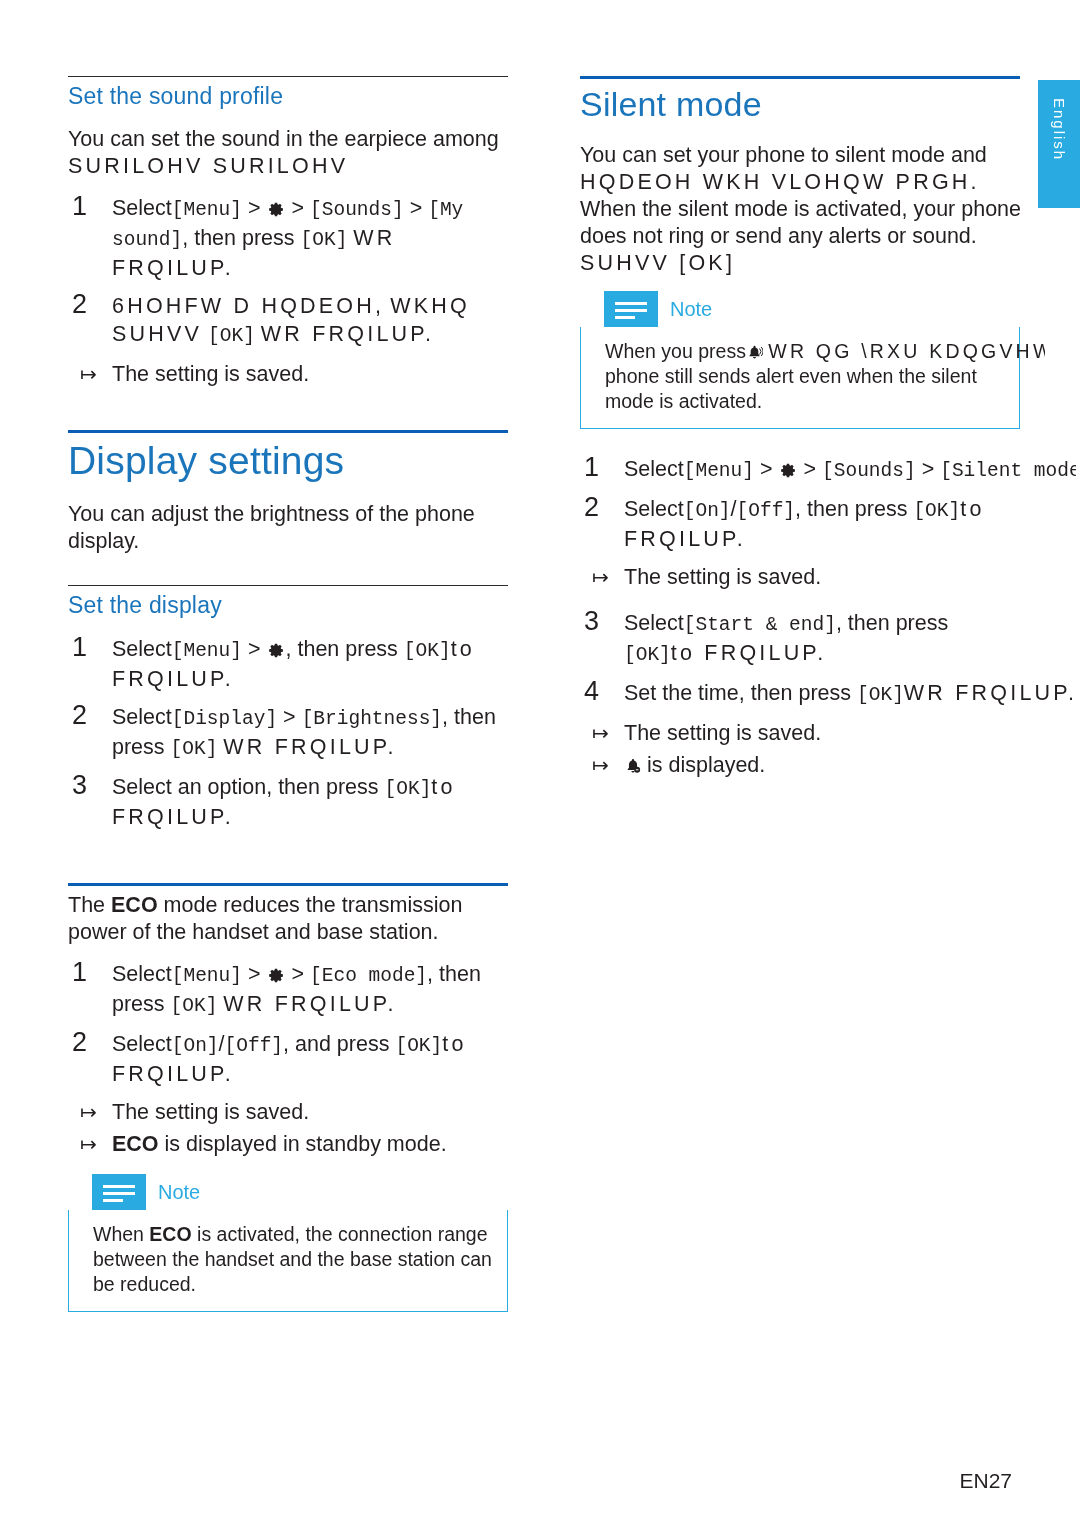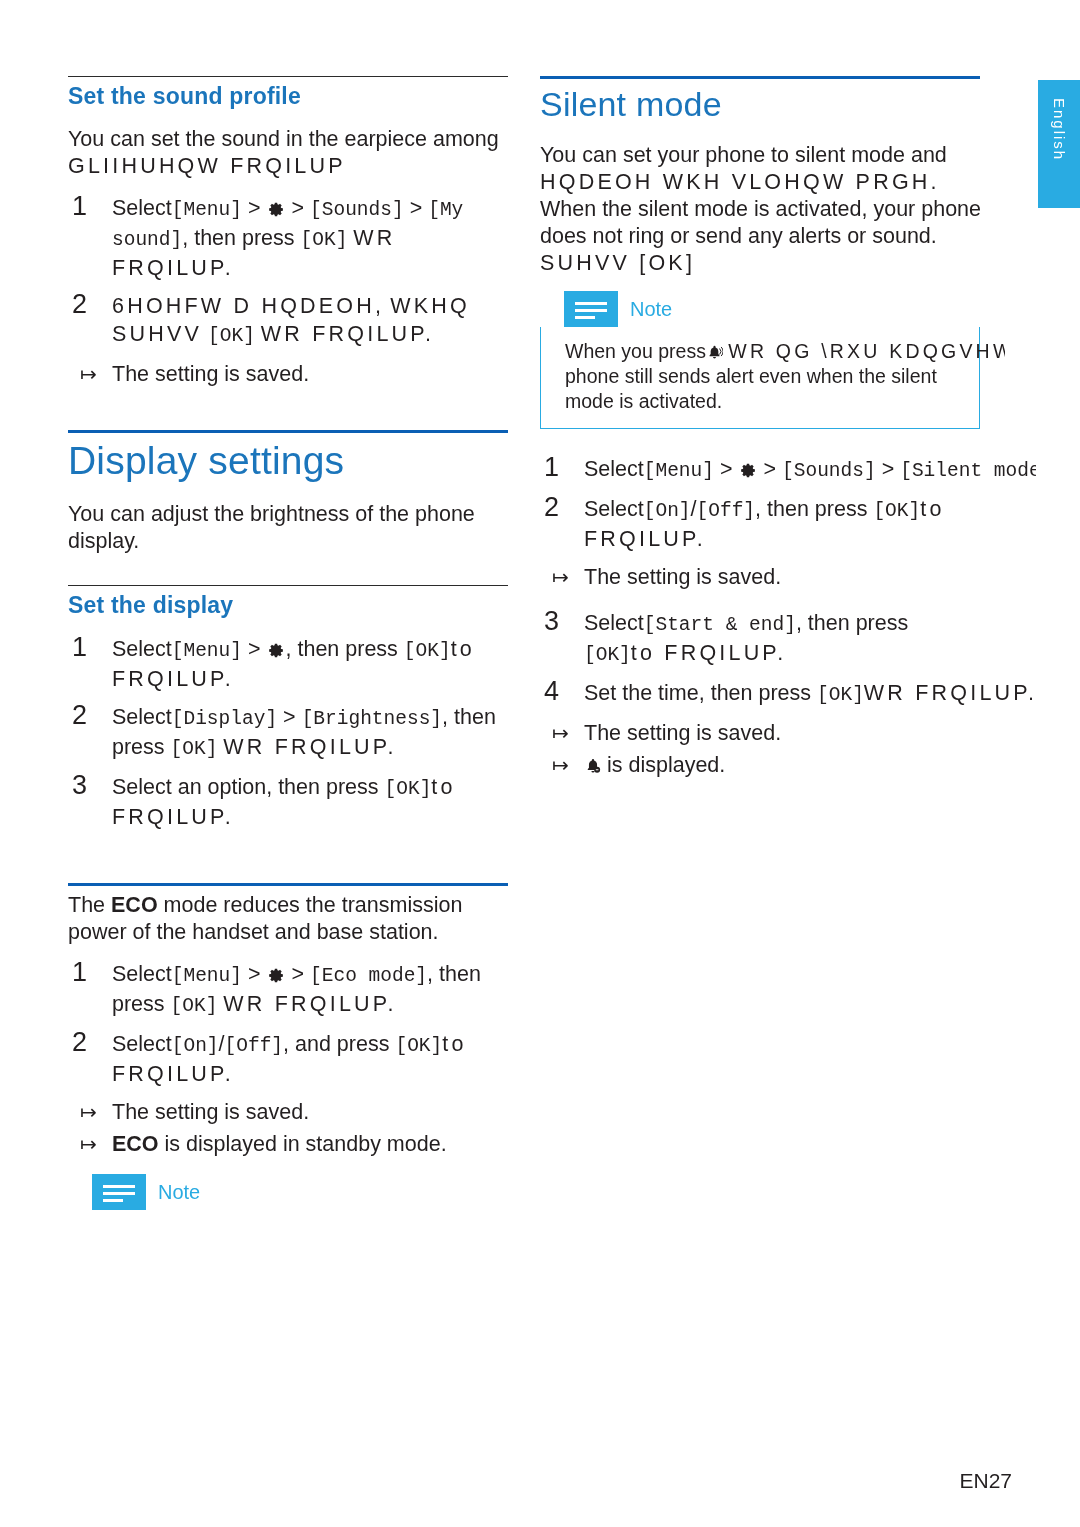--- a/index.html
+++ b/index.html
@@ -23,39 +23,39 @@
   }
   
   .col-left {
     position: absolute;
     left: 68px;
     top: 76px;
     width: 440px;
   }
   .col-right {
     position: absolute;
-    left: 540px;
+    left: 580px;
     top: 76px;
     width: 440px;
   }
   
   .rule-thin {
     border-top: 1px solid #2b2b2b;
     height: 0;
     margin: 0 0 6px 0;
   }
   .rule-thick {
     border-top: 3px solid #0a5fb4;
     height: 0;
     margin: 0 0 6px 0;
   }
   .h-sub {
     color: #1b75bb;
     font-size: 23px;
-    font-weight: bold;
+    font-weight: normal;
     letter-spacing: 0.2px;
     margin: 4px 0 16px 0;
   }
   .h-main {
     color: #1b75bb;
     font-size: 39px;
     font-weight: normal;
     letter-spacing: 0.2px;
     margin: 6px 0 18px 0;
   }
@@ -200,21 +200,21 @@
     <span>English</span>
   </div>
 
   <div class="col-left">
 
     <div class="rule-thin"></div>
     <div class="h-sub">Set the sound profile</div>
 
     <p class="body">
       <span>You can set the sound in the earpiece among</span><br>
-      <span class="garble">GLIIHUHQW FRQILUP</span>
+      <span class="garble">SURILOHV SURILOHV</span>
     </p>
 
     <div class="step">
       <span class="num">1</span>
       <span>Select</span><span class="bracket">[Menu]</span>
       <span>&gt;</span>
       <span class="gear">
         <svg viewBox="0 0 24 24" width="17" height="17">
             <path fill="#231f20" d="M12 8.2a3.8 3.8 0 1 0 0 7.6 3.8 3.8 0 0 0 0-7.6zm0 5.9a2.1 2.1 0 1 1 0-4.2 2.1 2.1 0 0 1 0 4.2z"></path>
             <path fill="#231f20" d="M21 13.6v-3.2l-2.4-.4a6.9 6.9 0 0 0-.7-1.7l1.4-2-2.3-2.3-2 1.4a6.9 6.9 0 0 0-1.7-.7L12.9 2.3H9.7l-.4 2.4a6.9 6.9 0 0 0-1.7.7l-2-1.4-2.3 2.3 1.4 2a6.9 6.9 0 0 0-.7 1.7l-2.4.4v3.2l2.4.4c.15.6.4 1.17.7 1.7l-1.4 2 2.3 2.3 2-1.4c.53.3 1.1.55 1.7.7l.4 2.4h3.2l.4-2.4c.6-.15 1.17-.4 1.7-.7l2 1.4 2.3-2.3-1.4-2c.3-.53.55-1.1.7-1.7l2.4-.4z"></path>
@@ -315,20 +315,21 @@
 
     <div class="note">
       <div class="note-head">
         <div class="note-badge">
           <div class="l1"></div>
             <div class="l2"></div>
             <div class="l3"></div>
         </div>
         <div class="note-title">Note</div>
       </div>
+      <div class="note-body"><span>When </span><b>ECO</b><span> is activated, the connection range between the handset and the base station can be reduced.</span></div>
     </div>
 
   </div>
 
   <div class="col-right">
 
     <div class="rule-thick"></div>
     <div class="h-main big">Silent mode</div>
 
     <p class="body clip">

